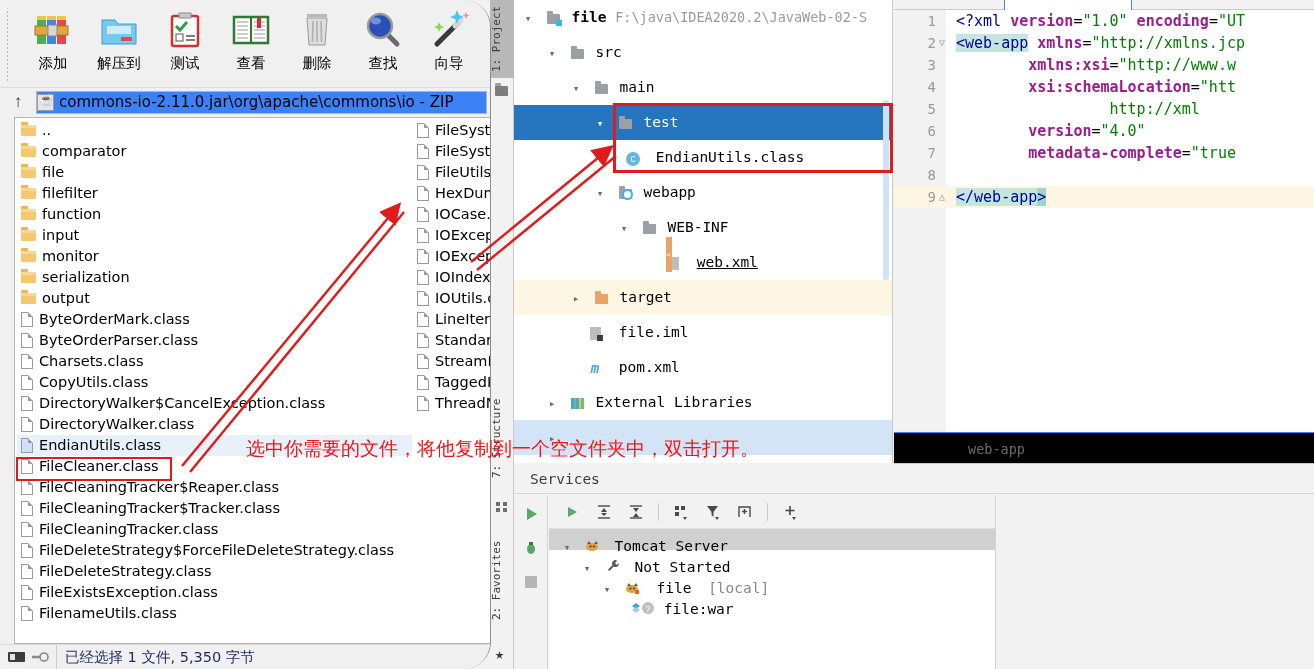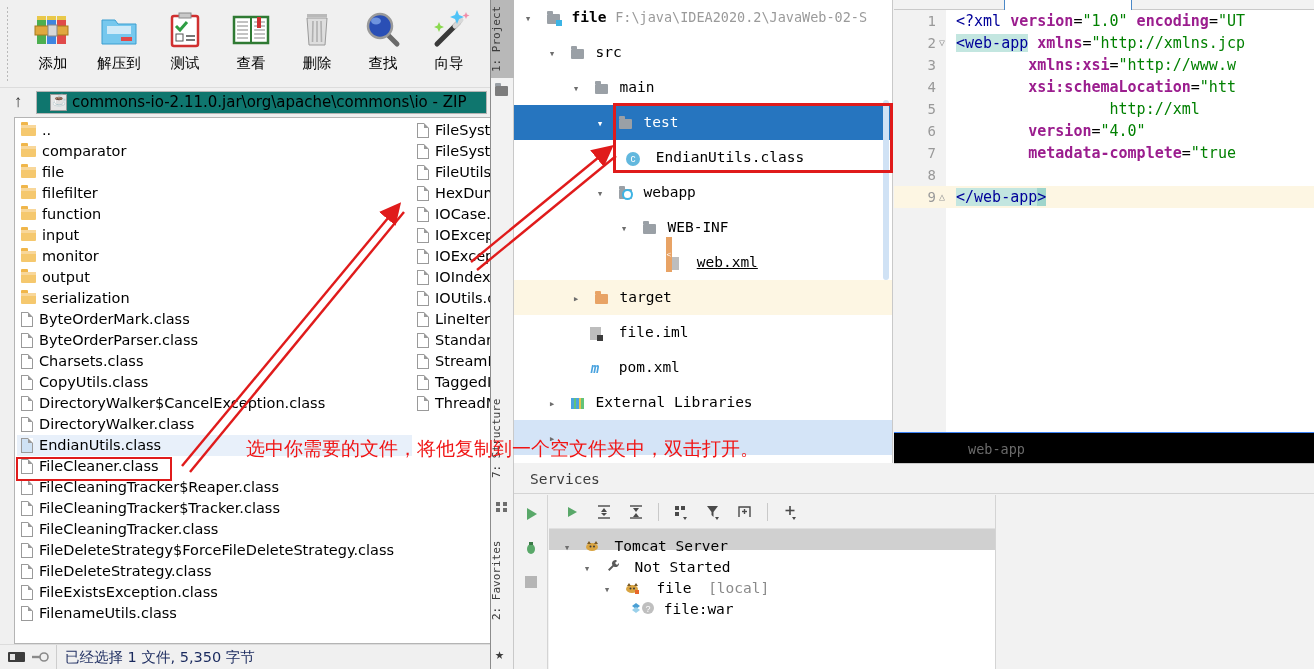--- a/index.html
+++ b/index.html
@@ -90,32 +90,33 @@
   .srow { height:21px; line-height:35px; white-space:nowrap; font-family:"DejaVu Sans Mono",monospace; font-size:14.5px; color:#000;}
   .srow.grey { background:#d0d0d0; }
   .grey-txt { color:#8a8a8a; }
   .svc-right { position:absolute; left:483px; top:31px; width:317px; height:174px; background:#f2f2f2;}
 
   
   #winrar {
     position:absolute; left:0; top:0; width:491px; height:669px;
     background:#f0f0f0; overflow:hidden;
     border-right:1px solid #8c8c8c;
+    border-radius:27px;
   }
   .wr-toolbar { position:absolute; left:0; top:0; width:491px; height:88px; background:#f0f0f0; border-bottom:1px solid #dcdcdc;}
   .wr-grip { position:absolute; left:6px; top:6px; width:3px; height:76px;
              background-image:radial-gradient(#b9b9b9 1px, transparent 1px); background-size:3px 4px;}
   .wr-btns { position:absolute; left:20px; top:4px; display:flex; }
   .wr-btn { width:66px; display:flex; flex-direction:column; align-items:center; padding-top:4px;}
   .wr-ico { width:44px; height:44px; position:relative;}
   .wr-lbl { font-size:14.5px; color:#000; margin-top:2px; font-family:"DejaVu Sans","Liberation Sans",sans-serif;}
 
   .wr-addr { position:absolute; left:0; top:88px; width:491px; height:28px; display:flex; align-items:center; background:#f0f0f0;}
   .wr-up { width:36px; text-align:center; font-size:17px; color:#333;}
-  .wr-combo { flex:1; height:23px; margin-right:4px; background:#0f766e; border:1px solid #b4b4b4; display:flex; align-items:center; padding:0 13px; overflow:hidden;}
+  .wr-combo { flex:1; height:23px; margin-right:4px; background:#3b82f6; border:1px solid #b4b4b4; display:flex; align-items:center; padding:0 0; overflow:hidden;}
   .wr-jar { width:17px; height:17px; margin-right:5px; flex:0 0 auto; border:1px solid #9a9a9a; background:#e6e6e6; position:relative;}
   .wr-jar:after { content:"\2615"; position:absolute; left:1px; top:-2px; font-size:12px; color:#6b4a22;}
   .wr-path { font-size:15px; color:#000; white-space:nowrap; font-family:"DejaVu Sans","Liberation Sans",sans-serif;}
 
   .wr-list { position:absolute; left:14px; top:117px; width:477px; height:527px; background:#fff; border:1px solid #b4b4b4; border-right:none; overflow:hidden;}
   .wr-col { position:absolute; top:2px; }
   .wr-col1 { left:2px; width:395px;}
   .wr-col2 { left:398px; width:90px;}
   .wr-item { height:21px; line-height:21px; white-space:nowrap; display:flex; align-items:center; padding-left:4px;}
   .wr-fold { width:15px; height:11px; margin-right:6px; flex:0 0 auto; background:#f5c86e; border-radius:1px; position:relative;}
@@ -530,25 +531,25 @@
       <div class="wr-item">
           <span class="wr-fold"></span>
           <span class="wr-name">input</span>
         </div>
       <div class="wr-item">
           <span class="wr-fold"></span>
           <span class="wr-name">monitor</span>
         </div>
       <div class="wr-item">
           <span class="wr-fold"></span>
+          <span class="wr-name">serialization</span>
+        </div>
+      <div class="wr-item">
+          <span class="wr-fold"></span>
           <span class="wr-name">output</span>
-        </div>
-      <div class="wr-item">
-          <span class="wr-fold"></span>
-          <span class="wr-name">serialization</span>
         </div>
       <div class="wr-item">
           <span class="wr-file"></span>
           <span class="wr-name">ByteOrderMark.class</span>
         </div>
       <div class="wr-item">
           <span class="wr-file"></span>
           <span class="wr-name">ByteOrderParser.class</span>
         </div>
       <div class="wr-item">

